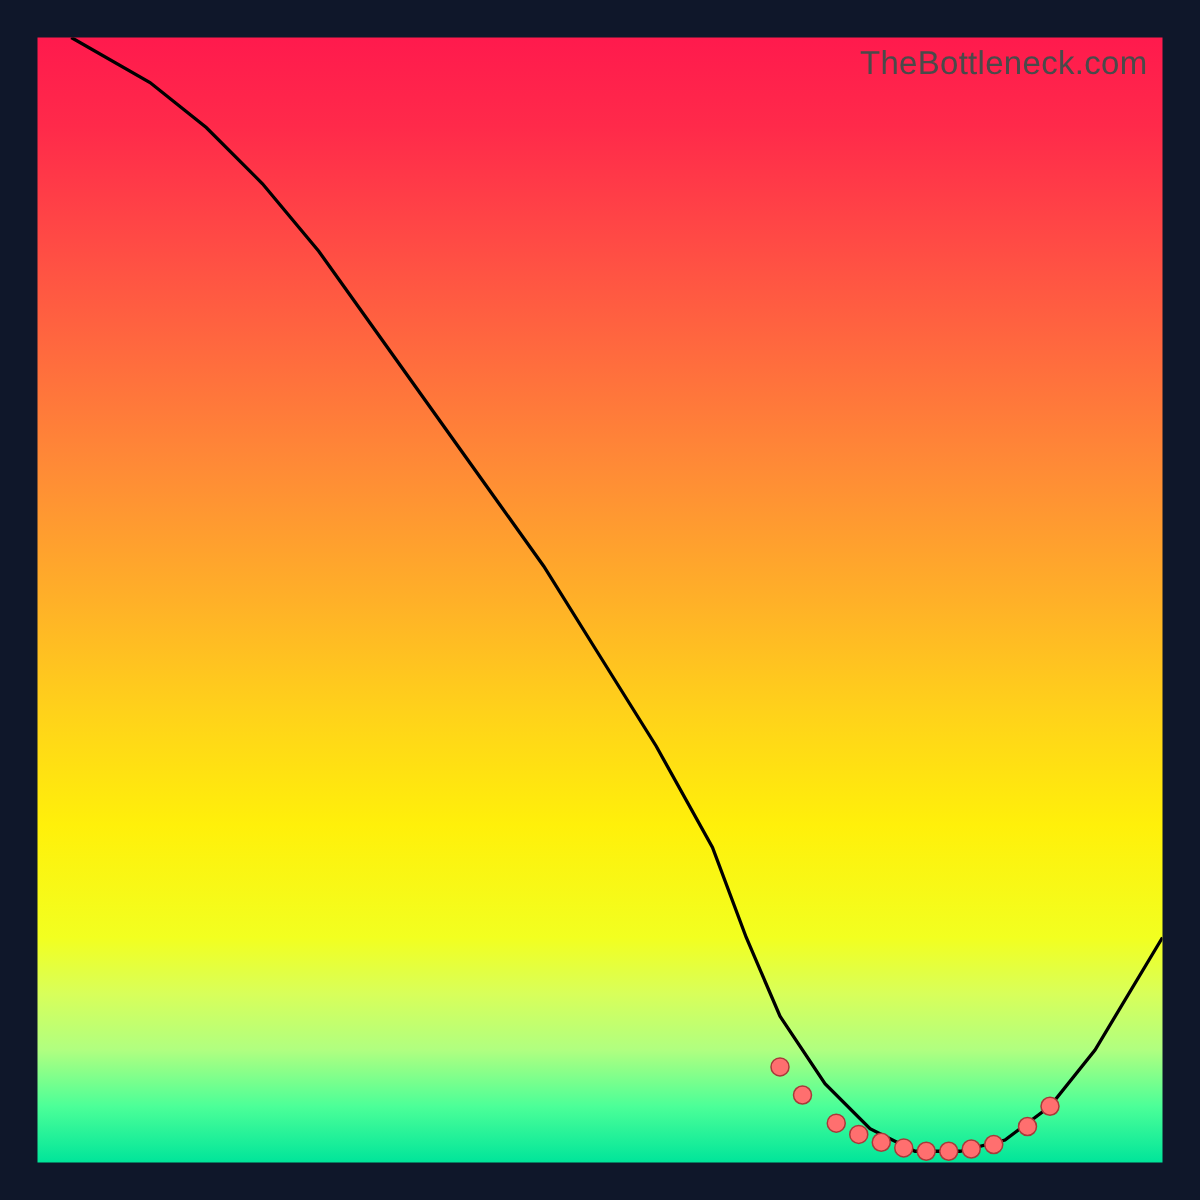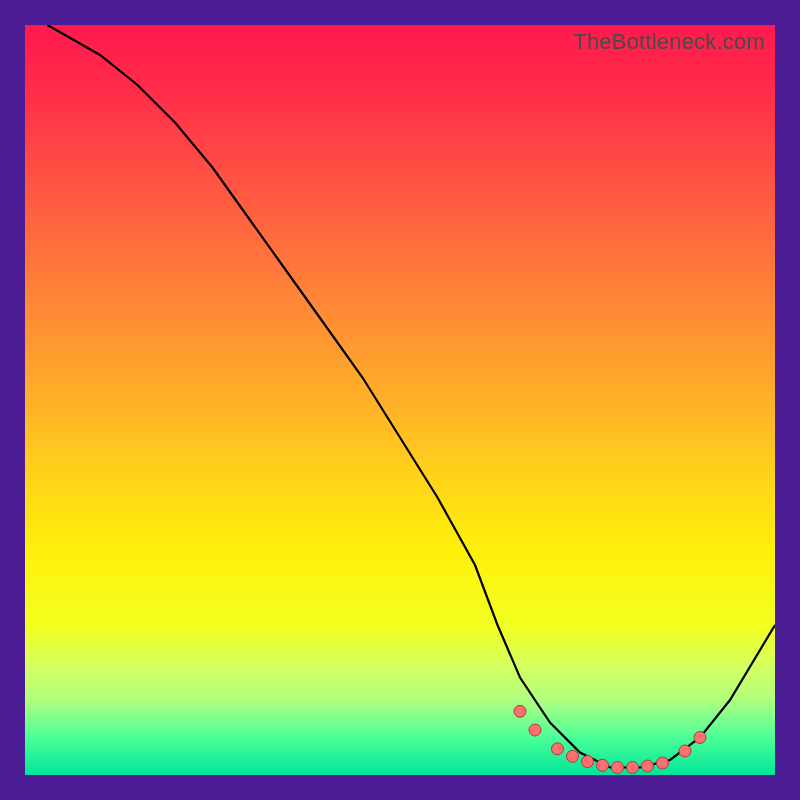--- a/index.html
+++ b/index.html
@@ -1,21 +1,21 @@
 <!DOCTYPE html>
 <html><head>
 <meta charset="utf-8">
 <style>
   * { margin: 0; padding: 0; box-sizing: border-box; }
   html, body { width: 800px; height: 800px; overflow: hidden; background: #000; }
   .frame {
     position: relative;
     width: 800px;
     height: 800px;
-    background: #4c1d95;
+    background: #0f172a;
   }
   .plot-area {
     position: absolute;
     left: 25px;
     top: 25px;
     width: 750px;
     height: 750px;
     background: linear-gradient(to bottom,
       #ff1a4d 0%,
       #ff2a4a 8%,

